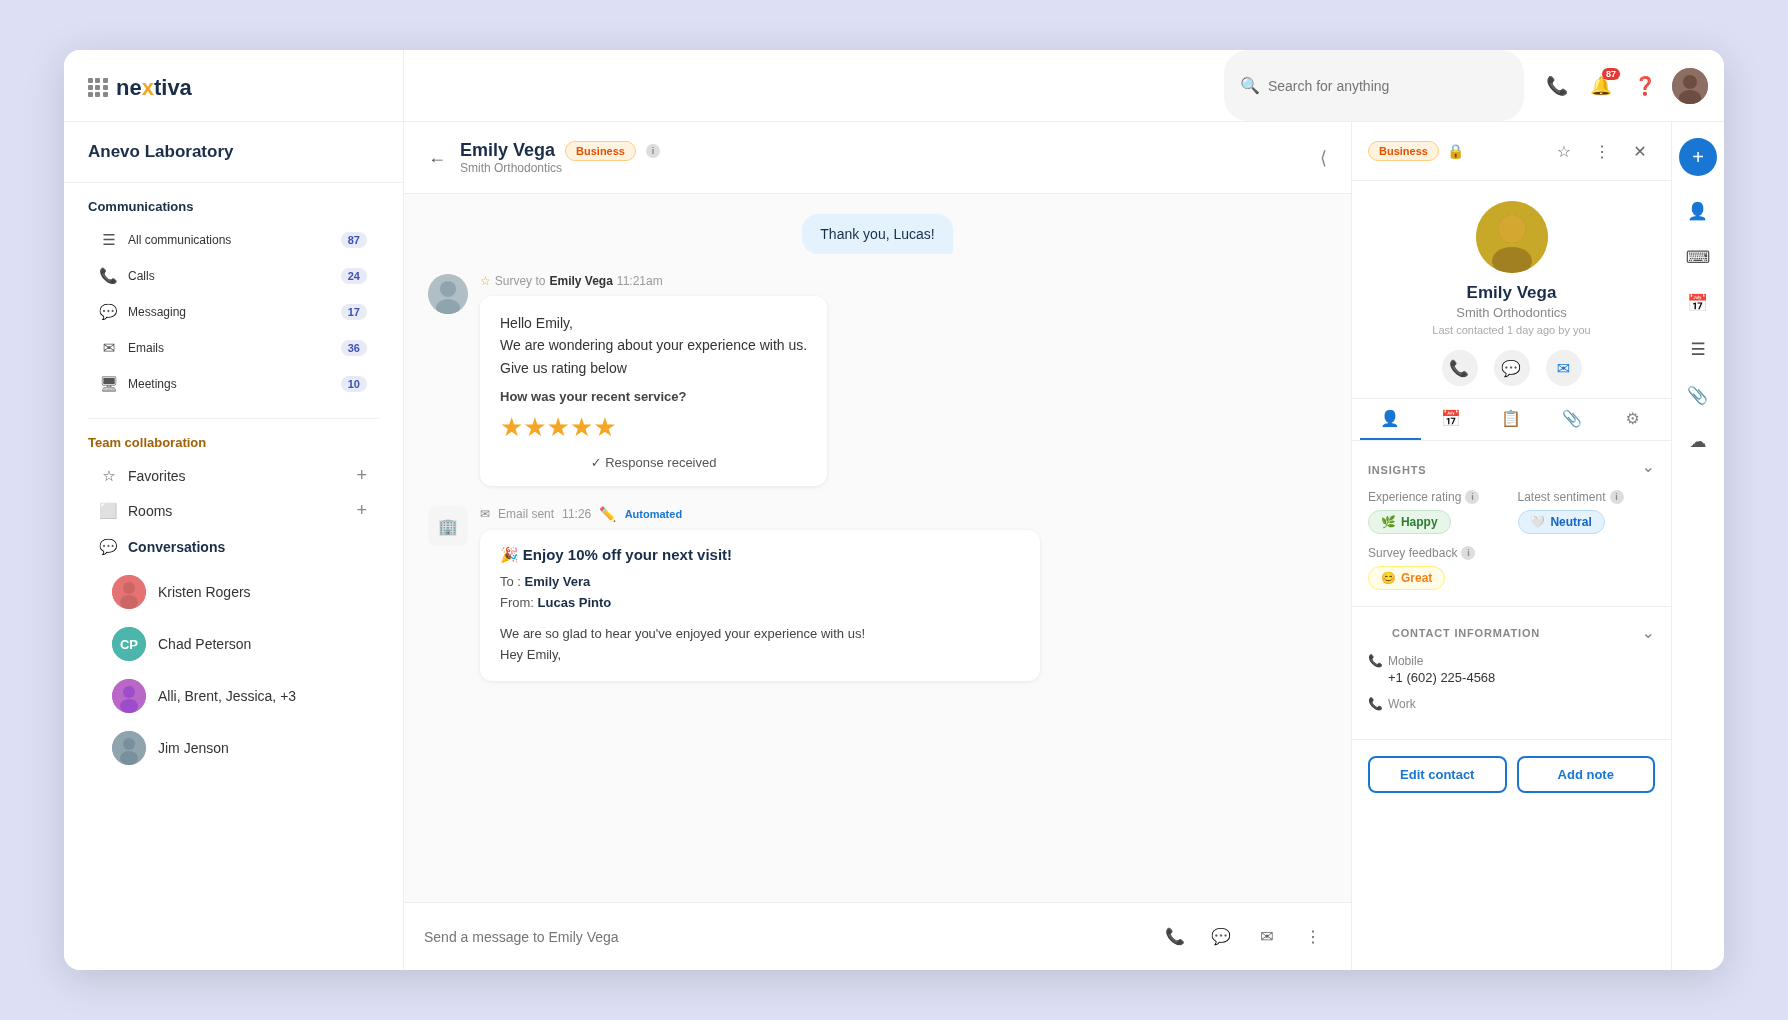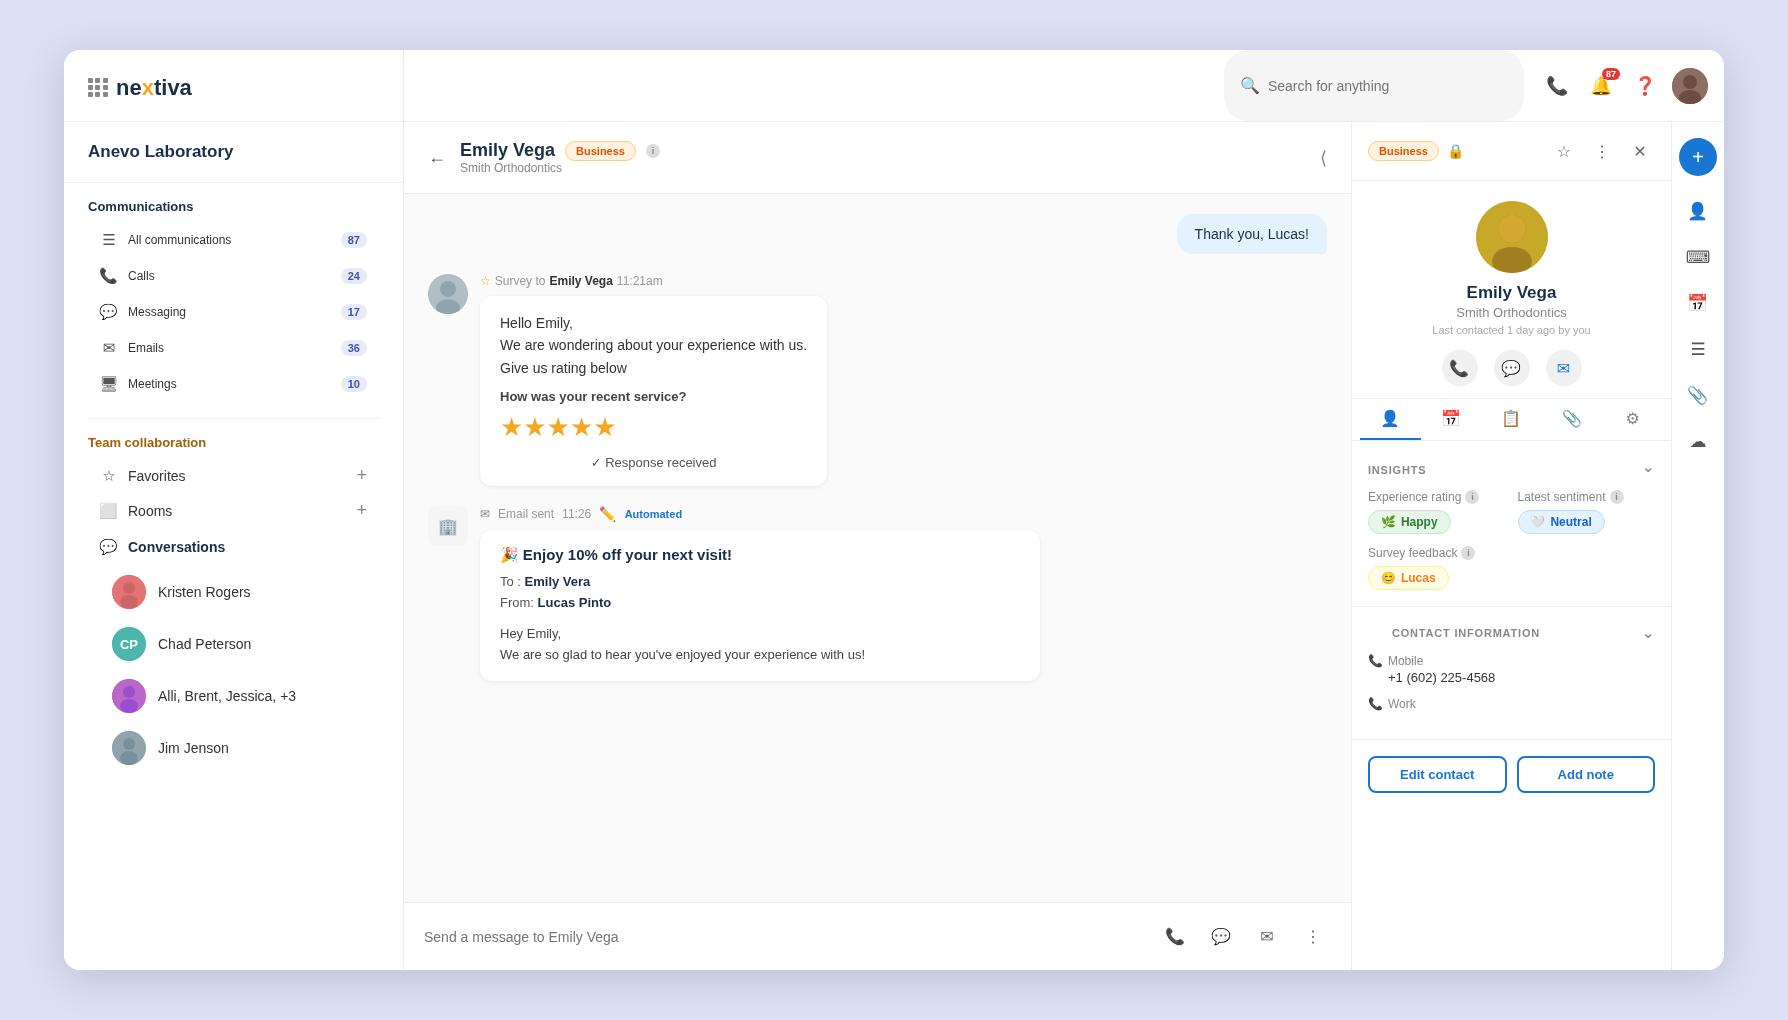--- a/index.html
+++ b/index.html
@@ -204,21 +204,21 @@
       flex: 1;
       overflow-y: auto;
       padding: 20px 24px;
       display: flex;
       flex-direction: column;
       gap: 20px;
     }
     
     .msg-right {
       display: flex;
-      justify-content: flex-end;
+      justify-content: center;
     }
     .msg-bubble-right {
       background: #e3f2fd;
       border-radius: 16px 16px 4px 16px;
       padding: 12px 18px;
       max-width: 400px;
       font-size: 14px;
       color: #1a2e4a;
     }
     .msg-with-avatar {
@@ -931,22 +931,22 @@
                     <span>Automated</span>
                   </div>
                 </div>
                 <div class="email-card">
                   <div class="email-title">🎉 Enjoy 10% off your next visit!</div>
                   <div class="email-detail">
                     <div>To : <strong>Emily Vera</strong></div>
                     <div>From: <strong>Lucas Pinto</strong></div>
                   </div>
                   <div class="email-body-text">
+                    <div>We are so glad to hear you've enjoyed your experience with us!</div>
                     <div>Hey Emily,</div>
-                    <div>We are so glad to hear you've enjoyed your experience with us!</div>
                   </div>
                 </div>
               </div>
             </div>
 
           </div>
 
           <div class="chat-input-bar">
             <input class="chat-input" type="text" placeholder="Send a message to Emily Vega" style="">
             <div class="chat-input-actions">
@@ -1027,21 +1027,21 @@
                 </div>
               </div>
             </div>
             <div class="survey-feedback-row">
               <div class="insight-item-label">
                 <span>Survey feedback</span>
                 <span class="info-icon">i</span>
               </div>
               <div class="insight-pill pill-yellow" style="display:inline-flex;">
                 <span>😊</span>
-                <span>Lucas</span>
+                <span>Great</span>
               </div>
             </div>
           </div>
 
           <div class="contact-info-section">
             <div class="contact-info-header">
               <div class="contact-info-title">CONTACT INFORMATION</div>
               <div style="color:#888;cursor:pointer;">⌄</div>
             </div>
             <div class="contact-field">

